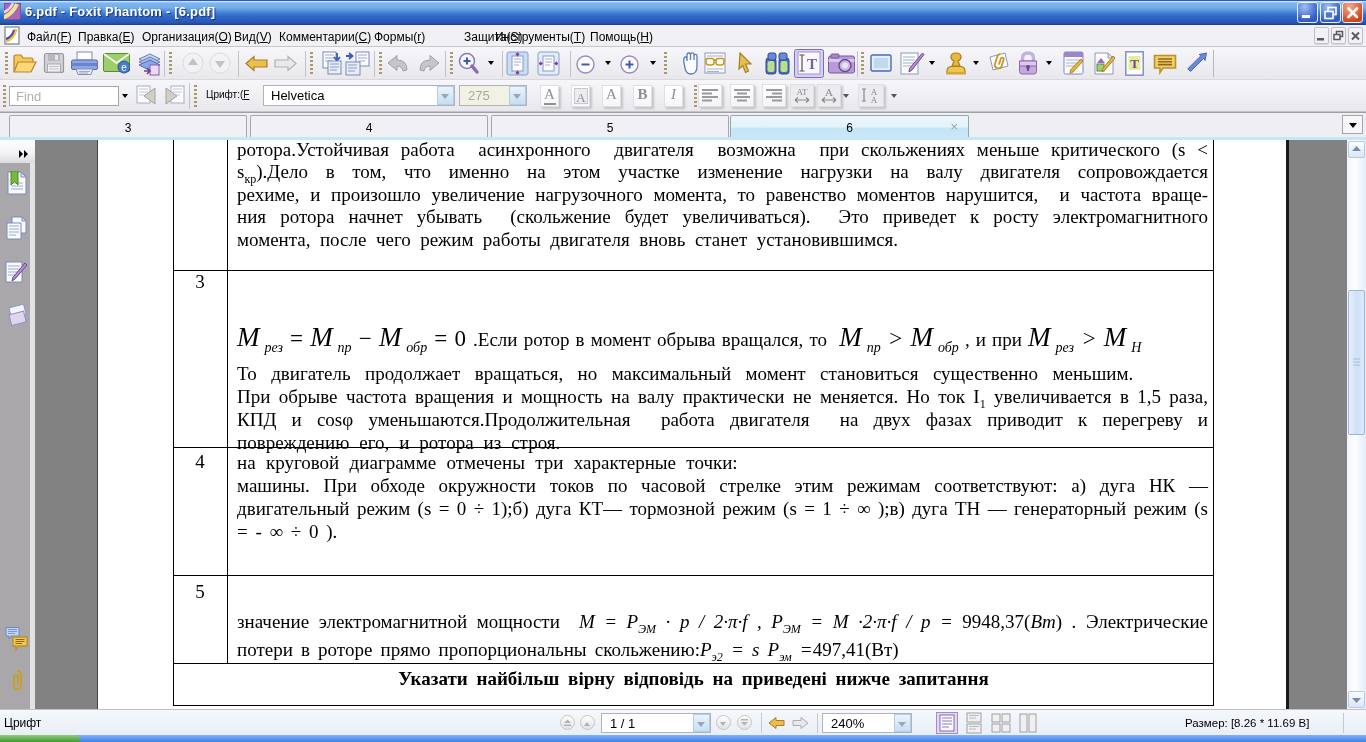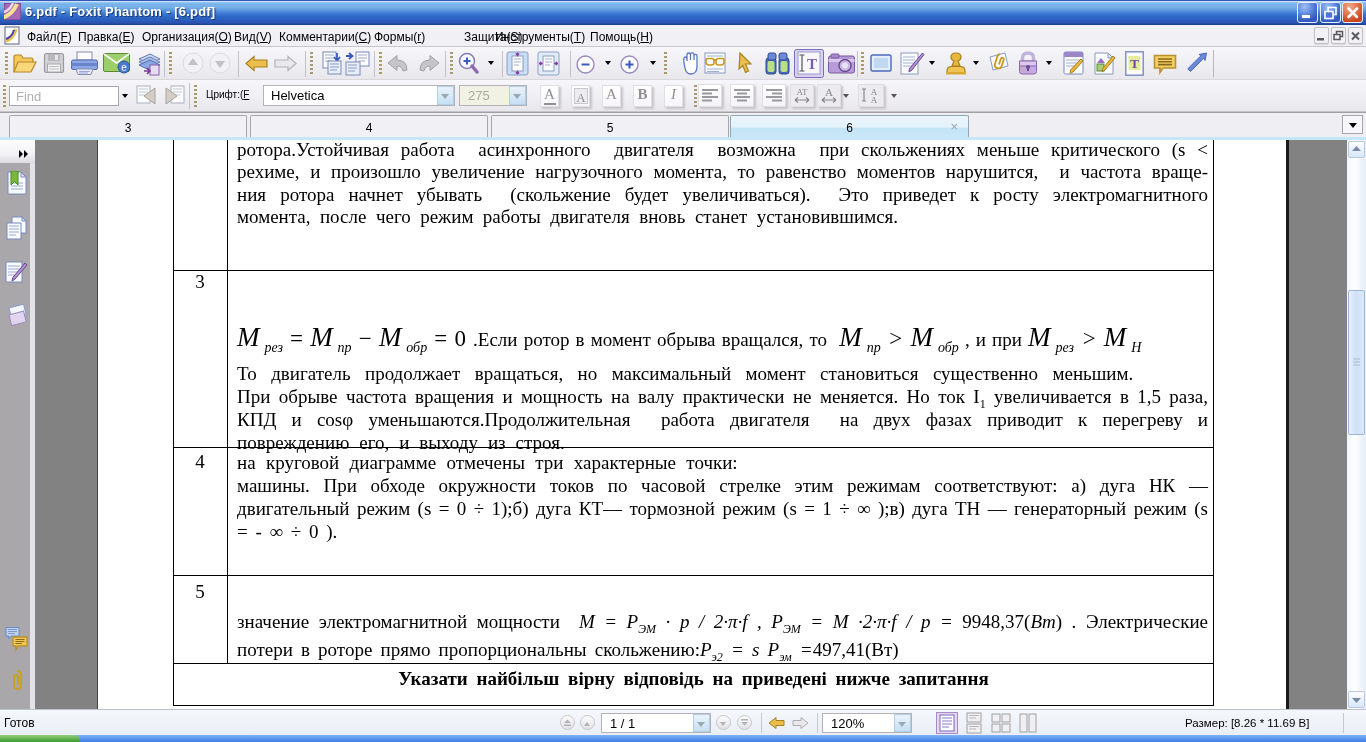--- a/index.html
+++ b/index.html
@@ -421,32 +421,33 @@
     <div class="abs hline" style="left:173px; top:130px; width:1041px;"></div>
     <div class="abs hline" style="left:173px; top:307px; width:1041px;"></div>
     <div class="abs hline" style="left:173px; top:435px; width:1041px;"></div>
     <div class="abs hline" style="left:173px; top:523px; width:1041px;"></div>
     <div class="abs hline" style="left:173px; top:565px; width:1041px;"></div>
     <div class="abs rownum" style="left:173px; width:54px; text-align:center; top:131px;">3</div>
     <div class="abs rownum" style="left:173px; width:54px; text-align:center; top:311px;">4</div>
     <div class="abs rownum" style="left:173px; width:54px; text-align:center; top:441px;">5</div>
     <div class="abs txt" style="top:-1px;">
       <div class="jline">ротора.Устойчивая работа&nbsp; асинхронного&nbsp; двигателя&nbsp; возможна&nbsp; при скольжениях меньше критического (s &lt;</div>
+      <div class="jline">s<sub class="s">кр</sub>).Дело в том, что именно на этом участке изменение нагрузки на валу двигателя сопровождается</div>
       <div class="jline">рехиме, и произошло увеличение нагрузочного момента, то равенство моментов нарушится,&nbsp; и частота враще-</div>
       <div class="jline">ния ротора начнет убывать&nbsp; (скольжение будет увеличиваться).&nbsp; Это приведет к росту электромагнитного</div>
       <div class="lline" style="word-spacing:4.7px;">момента, после чего режим работы двигателя вновь станет установившимся.</div>
     </div>
     <div class="abs txt" style="top:178px; height:38px; line-height:38px; white-space:nowrap; word-spacing:1.4px;">
       <span class="mi" style="font-size:27px;">M</span><span class="mi" style="font-size:14px; vertical-align:-6px;">&nbsp;рез</span><span style="font-size:23px;"> = </span><span class="mi" style="font-size:27px;">M</span><span class="mi" style="font-size:14px; vertical-align:-6px;">&nbsp;пр</span><span style="font-size:23px;"> − </span><span class="mi" style="font-size:27px;">M</span><span class="mi" style="font-size:14px; vertical-align:-6px;">&nbsp;обр</span><span style="font-size:23px;"> = 0 </span><span>.Если ротор в момент обрыва вращался, то&nbsp; </span><span class="mi" style="font-size:27px;">M</span><span class="mi" style="font-size:14px; vertical-align:-6px;">&nbsp;пр</span><span class="mi" style="font-size:23px;"> &gt; </span><span class="mi" style="font-size:27px;">M</span><span class="mi" style="font-size:14px; vertical-align:-6px;">&nbsp;обр</span><span> , и при </span><span class="mi" style="font-size:27px;">M</span><span class="mi" style="font-size:14px; vertical-align:-6px;">&nbsp;рез</span><span class="mi" style="font-size:23px;"> &gt; </span><span class="mi" style="font-size:27px;">M</span><span class="mi" style="font-size:14px; vertical-align:-6px;">&nbsp;Н</span>
     </div>
     <div class="abs txt" style="top:222px; line-height:23px;">
       <div class="lline" style="height:23px; word-spacing:9.7px;">То двигатель продолжает вращаться, но максимальный момент становиться существенно меньшим.</div>
       <div class="jline" style="height:23px;">При обрыве частота вращения и мощность на валу практически не меняется. Но ток I<sub class="s">1</sub> увеличивается в 1,5 раза,</div>
       <div class="jline" style="height:23px;">КПД и cosφ уменьшаются.Продолжительная&nbsp; работа двигателя&nbsp; на двух фазах приводит к перегреву и</div>
-      <div class="lline" style="height:23px; word-spacing:5.2px;">повреждению его, и выходу из строя.</div>
+      <div class="lline" style="height:23px; word-spacing:5.2px;">повреждению его, и ротора из строя.</div>
     </div>
     <div class="abs txt" style="top:311px; line-height:23px;">
       <div class="lline" style="height:23px; word-spacing:5.6px;">на круговой диаграмме отмечены три характерные точки:</div>
       <div class="jline" style="height:23px;">машины. При обходе окружности токов по часовой стрелке этим режимам соответствуют: а) дуга НК —</div>
       <div class="jline" style="height:23px;">двигательный режим (s = 0 ÷ 1);б) дуга КТ— тормозной режим (s = 1 ÷ ∞ );в) дуга ТН — генераторный режим (s</div>
       <div class="lline" style="height:23px; word-spacing:3px;">= - ∞ ÷ 0 ).</div>
     </div>
     <div class="abs txt jline" style="top:471px; height:24px;">значение электромагнитной мощности&nbsp; <span class="mi">M = P<sub class="s">ЭМ</sub> · p / 2·π·f , P<sub class="s">ЭМ</sub> = M ·2·π·f / p =</span> 9948,37(<span class="mi">Bm</span>) . Электрические</div>
     <div class="abs txt lline" style="top:499px; word-spacing:3.4px;">потери в роторе прямо пропорциональны скольжению:<span class="mi">P<sub class="s">э2</sub> = s P<sub class="s">эм</sub> =</span>497,41(Вт)</div>
     <div class="abs" style="left:173px; top:528px; width:1041px; text-align:center; font-family:'Liberation Serif',serif; font-size:19px; font-weight:bold; word-spacing:4px;">Указати найбільш вірну відповідь на приведені нижче запитання</div>
@@ -455,21 +456,21 @@
           <path d="M7.5 4 L12 9 L3 9 Z" fill="#7A8AA8"></path>
         </svg></div>
     <div class="abs sbtn" style="top:551px;"><svg width="15" height="15">
           <path d="M7.5 11 L12 6 L3 6 Z" fill="#7A8AA8"></path>
         </svg></div>
     <div class="abs" id="sthumb"><svg width="15" height="143">
           <path d="M4 68 H11 M4 71 H11 M4 74 H11" stroke="#A8BCD8"></path>
         </svg></div>
   </div>
   <div class="abs" id="statusbar">
-    <div class="abs" style="left:4px; top:6px;">Готов</div>
+    <div class="abs" style="left:4px; top:6px;">Црифт</div>
     <div class="abs rbtn" style="left:560px;"><svg width="13" height="13">
           <path d="M6.5 3.5 L10 7 L3 7 Z" fill="#B2B2B6"></path>
           <rect x="3" y="8.5" width="7" height="1.5" fill="#B2B2B6"></rect>
         </svg></div>
     <div class="abs rbtn up" style="left:580px;"></div>
     <div class="abs combo" style="left:601px; top:3px; width:110px; height:20px;">
         <span style="position:absolute; left:8px; top:2px;">1 / 1</span>
         <span class="cbtn"></span>
       </div>
     <div class="abs rbtn dn" style="left:716px;"></div>
@@ -479,21 +480,21 @@
         </svg></div>
     <div class="abs" style="left:761px; top:3px; width:1px; height:20px; background:#C4C8D0;"></div>
     <div class="ico" style="left:768px; top:6px;"><svg width="17" height="14">
           <path d="M1 7 L8 1.5 L8 4.5 L16 4.5 L16 9.5 L8 9.5 L8 12.5 Z" fill="#EBBE4C" stroke="#A8801E"></path>
         </svg></div>
     <div class="ico" style="left:792px; top:6px;"><svg width="17" height="14">
           <path d="M16 7 L9 1.5 L9 4.5 L1 4.5 L1 9.5 L9 9.5 L9 12.5 Z" fill="#E8E8EA" stroke="#AEAEB0"></path>
         </svg></div>
     <div class="abs" style="left:817px; top:3px; width:1px; height:20px; background:#C4C8D0;"></div>
     <div class="abs combo" style="left:822px; top:3px; width:90px; height:20px;">
-        <span style="position:absolute; left:8px; top:2px;">120%</span>
+        <span style="position:absolute; left:8px; top:2px;">240%</span>
         <span class="cbtn"></span>
       </div>
     <div class="abs" style="left:936px; top:2px; width:22px; height:22px; background:#E4D8F0; border:1px solid #A88AC8;"><svg width="20" height="20">
           <rect x="3" y="2" width="14" height="16" fill="#FCFCFE" stroke="#7A6AC0"></rect>
           <path d="M5 5 H15 M5 8 H15 M5 11 H15 M5 14 H12" stroke="#8A7AC8"></path>
         </svg></div>
     <div class="ico" style="left:963px; top:2px;"><svg width="22" height="22">
           <rect x="4" y="1" width="14" height="9" fill="#F0F0F2" stroke="#A0A0A4"></rect>
           <path d="M6 3.5 H16 M6 6 H13" stroke="#B8B8BC"></path>
           <rect x="4" y="12" width="14" height="9" fill="#F0F0F2" stroke="#A0A0A4"></rect>

